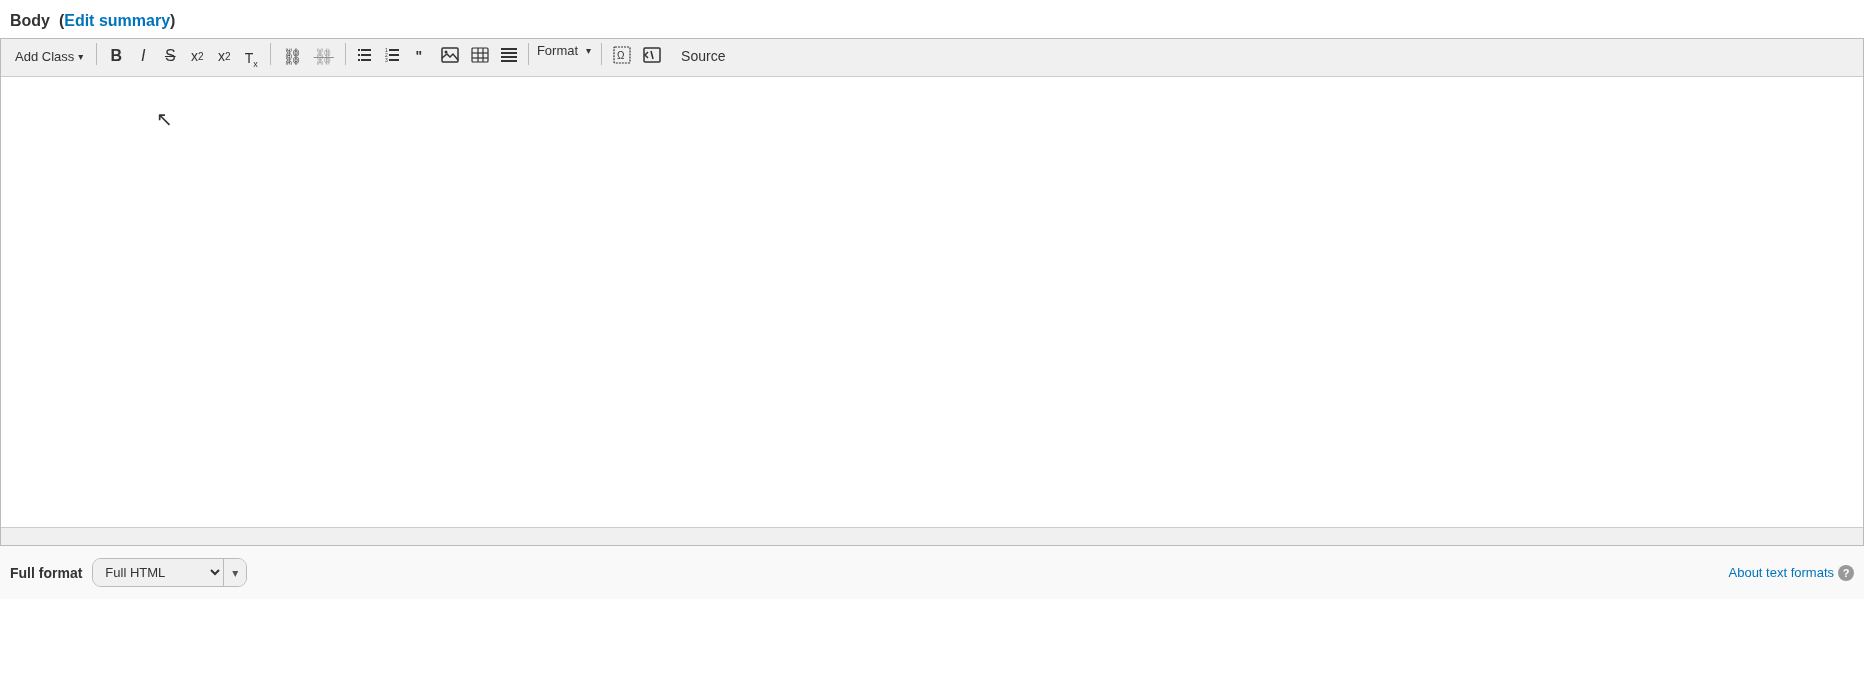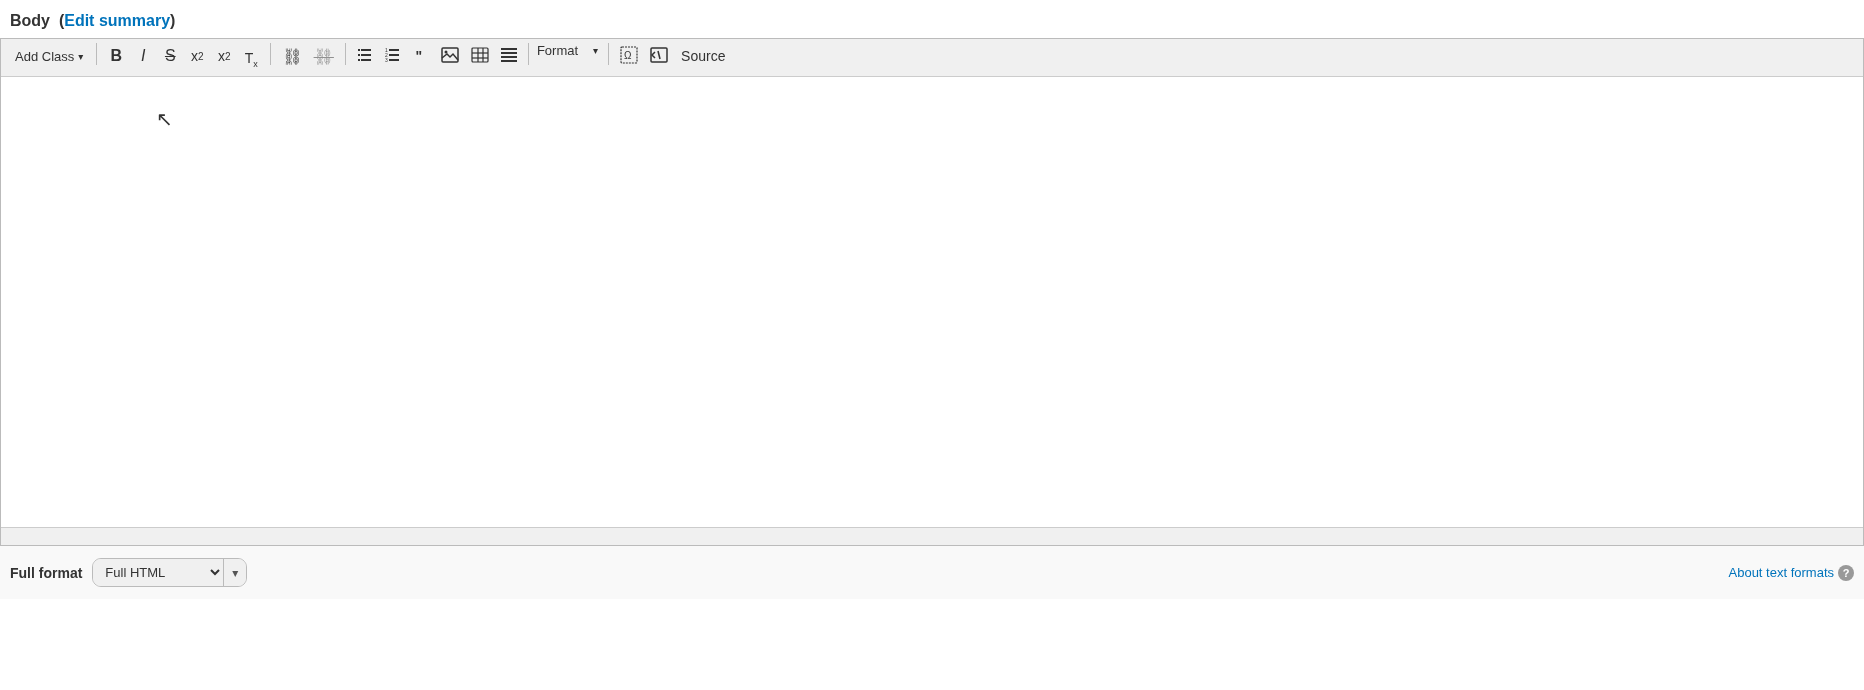--- a/index.html
+++ b/index.html
@@ -109,21 +109,21 @@
       border-radius: 2px;
     }
 
     .add-class-btn .dropdown-arrow {
       font-size: 10px;
     }
 
     .format-select-group {
       display: flex;
       align-items: center;
-      gap: 9px;
+      gap: 2px;
     }
 
     .format-label {
       font-size: 13px;
       color: #333;
       padding: 0 2px;
     }
 
     .format-dropdown-arrow {
       font-size: 10px;
@@ -381,21 +381,21 @@
 
       <button class="toolbar-btn" title="Special Characters">
         <span>
           <svg width="18" height="18" viewBox="0 0 18 18" fill="none" stroke="currentColor" stroke-width="1.2">
             <rect x="1" y="1" width="16" height="16" rx="1" stroke-dasharray="2,1"></rect>
             <text x="4" y="13" font-size="10" fill="currentColor" stroke="none">Ω</text>
           </svg>
         </span>
       </button>
 
-      <button class="toolbar-btn" title="Source" style="gap:13px; display:flex; align-items:center;">
+      <button class="toolbar-btn" title="Source" style="gap:20px; display:flex; align-items:center;">
         <span>
           <svg width="18" height="16" viewBox="0 0 18 16" fill="none" stroke="currentColor" stroke-width="1.5">
             <rect x="1" y="1" width="16" height="14" rx="1"></rect>
             <polyline points="5,5 2,8 5,11" fill="none" stroke="currentColor" stroke-width="1.5"></polyline>
             <polyline points="8,4 10,12" fill="none" stroke="currentColor" stroke-width="1.5"></polyline>
           </svg>
         </span>
         <span>Source</span>
       </button>
 

